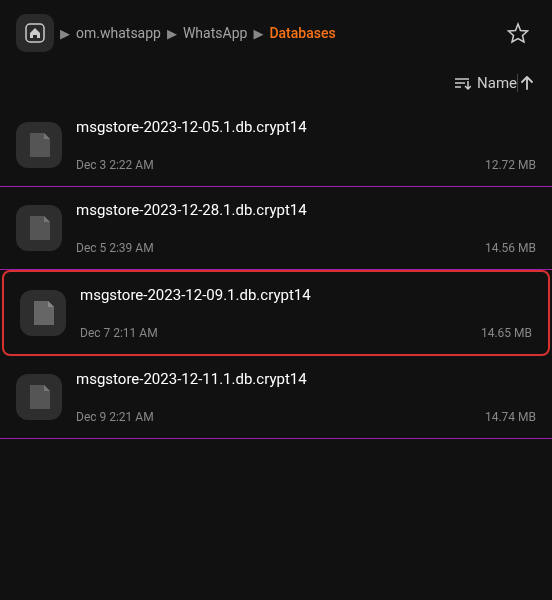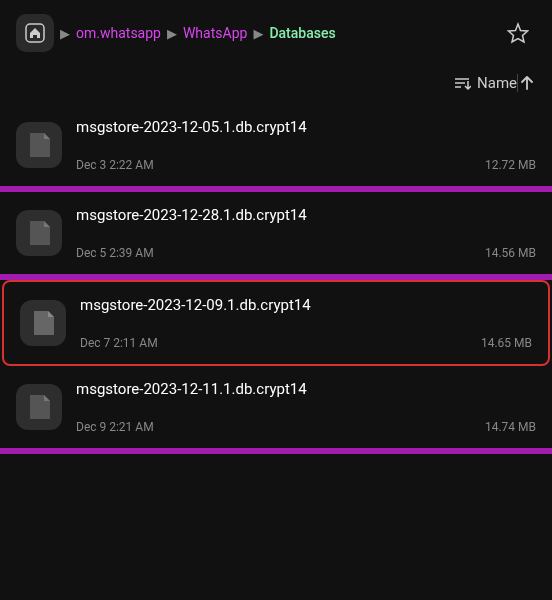--- a/index.html
+++ b/index.html
@@ -44,27 +44,27 @@
       flex: 1;
       min-width: 0;
     }
 
     .breadcrumb-separator {
       color: #888888;
       font-size: 13px;
     }
 
     .breadcrumb-text {
-      color: #d946ef;
+      color: #a3a3a3;
       font-size: 14px;
       white-space: nowrap;
     }
 
     .breadcrumb-active {
-      color: #86efac;
+      color: #f97316;
       font-size: 14px;
       font-weight: 500;
       white-space: nowrap;
     }
 
     .star-btn {
       width: 36px;
       height: 36px;
       display: flex;
       align-items: center;
@@ -103,21 +103,21 @@
 
     .file-list {
       display: flex;
       flex-direction: column;
     }
 
     .file-item {
       display: flex;
       align-items: center;
       padding: 14px 16px;
-      border-bottom: 6px solid #a21caf;
+      border-bottom: 1px solid #a21caf;
       cursor: pointer;
       position: relative;
     }
 
     .file-item.selected {
       border: 2px solid #e03030;
       border-radius: 8px;
       margin: 0 2px;
     }
 

